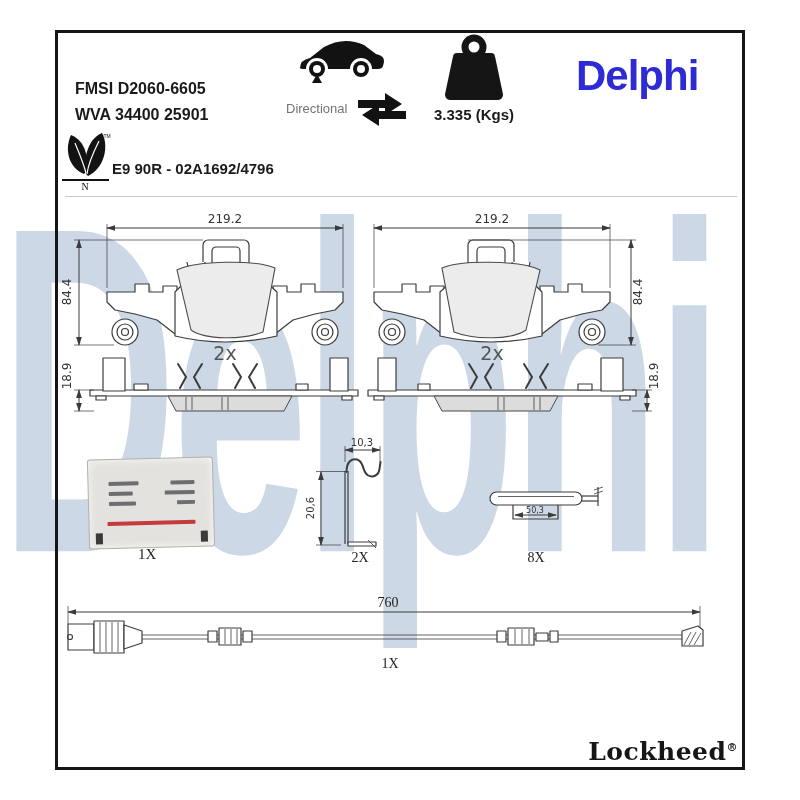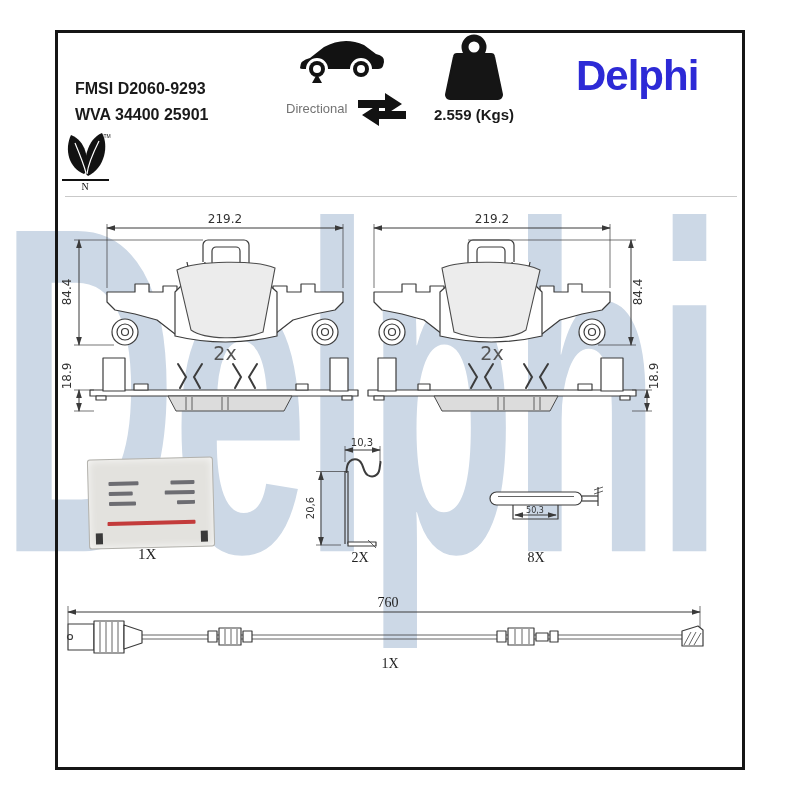--- a/index.html
+++ b/index.html
@@ -67,21 +67,21 @@
 </style>
 </head>
 <body>
 
 <div id="page">
 
   <div class="watermark">Delphi</div>
 
   <div class="frame"></div>
 
-  <div class="hdr fmsi">FMSI D2060-9293</div>
+  <div class="hdr fmsi">FMSI D2060-6605</div>
   <div class="hdr wva">WVA 34400 25901</div>
 
   <svg class="icon" style="left:292px;top:33px;" width="100" height="52" viewBox="0 0 100 52">
     <path d="M8,35 Q8,27 18,25 L32,14 Q52,3 72,12 L84,21 Q93,23 92,29 L91,33 Q90,36 86,36 L80,36 A11,11 0 0 0 58,36 L36,36 A11,11 0 0 0 14,36 L11,36 Q8,36 8,35 Z" fill="#121212"></path>
     <circle cx="25" cy="36" r="8" fill="#121212"></circle>
       <circle cx="25" cy="36" r="4" fill="#fff"></circle>
     <circle cx="69" cy="36" r="8" fill="#121212"></circle>
       <circle cx="69" cy="36" r="4" fill="#fff"></circle>
     <path d="M20,50 L30,50 L25,41 Z" fill="#121212"></path>
   </svg>
@@ -90,34 +90,35 @@
 
   <svg class="icon" style="left:358px;top:92px;" width="48" height="36" viewBox="0 0 48 36">
     <path d="M0,8 h27 v-7 l17,11 -17,11 v-7 H0 Z" fill="#121212"></path>
     <path d="M48,27 h-27 v-7 l-17,11 17,11 v-7 h27 Z" transform="translate(0,-8)" fill="#121212"></path>
   </svg>
 
   <svg class="icon" style="left:438px;top:34px;" width="72" height="72" viewBox="0 0 72 72">
     <circle cx="36" cy="13" r="9" fill="none" stroke="#151515" stroke-width="7"></circle>
     <path d="M19,20 h34 a3,3 0 0 1 3,2.5 l8,38 a4,4 0 0 1 -4,4.5 h-48 a4,4 0 0 1 -4,-4.5 l8,-38 a3,3 0 0 1 3,-2.5 z" fill="#151515" stroke="#151515" stroke-width="2" stroke-linejoin="round"></path>
   </svg>
-  <div class="hdr weight-txt">2.559 (Kgs)</div>
+  <div class="hdr weight-txt">3.335 (Kgs)</div>
 
   <div class="hdr delphi">Delphi</div>
 
   <svg class="icon" style="left:61px;top:129px;" width="52" height="64" viewBox="0 0 52 64">
     <path d="M23,45 C8,39 3,21 10,6 C25,12 28,30 25,43 Z" fill="#121212"></path>
     <path d="M27,47 C44,39 48,16 41,4 C26,10 22,32 25,45 Z" fill="#121212"></path>
     <path d="M14,14 C19,26 23,36 25,44" stroke="#fff" stroke-width="1.2" fill="none"></path>
     <path d="M38,12 C32,24 27,36 26,45" stroke="#fff" stroke-width="1.2" fill="none"></path>
     <line x1="1" y1="51" x2="48" y2="51" stroke="#121212" stroke-width="2.2"></line>
     <text x="24" y="61" text-anchor="middle" font-family="Liberation Serif,serif" font-size="10" fill="#121212">N</text>
     <text x="46" y="9" text-anchor="middle" font-family="Liberation Sans,sans-serif" font-size="5" fill="#121212">TM</text>
   </svg>
 
+  <div class="hdr approval">E9 90R - 02A1692/4796</div>
 
   <div class="sep"></div>
 
   <svg id="techsvg" width="690" height="474" viewBox="0 0 690 474">
     <defs>
       <marker id="arw" viewBox="0 0 10 10" refX="9" refY="5" markerWidth="9" markerHeight="9" orient="auto-start-reverse">
           <path d="M0,1.8 L10,5 L0,8.2 Z" fill="#3a3a3a"></path>
         </marker>
 
       <g id="padF">
@@ -276,14 +277,15 @@
           <div class="pk-bar" style="width:27px"></div>
           <div class="pk-bar" style="width:18px"></div>
         </div>
     </div>
     <div class="pk-red"></div>
     <div class="pk-corner" style="left:6px"></div>
     <div class="pk-corner" style="right:6px"></div>
   </div>
   <div class="packet-qty">1X</div>
 
+  <div class="lockheed"><span>Lockheed</span><sup>®</sup></div>
 
 </div>
 
 </body></html>

